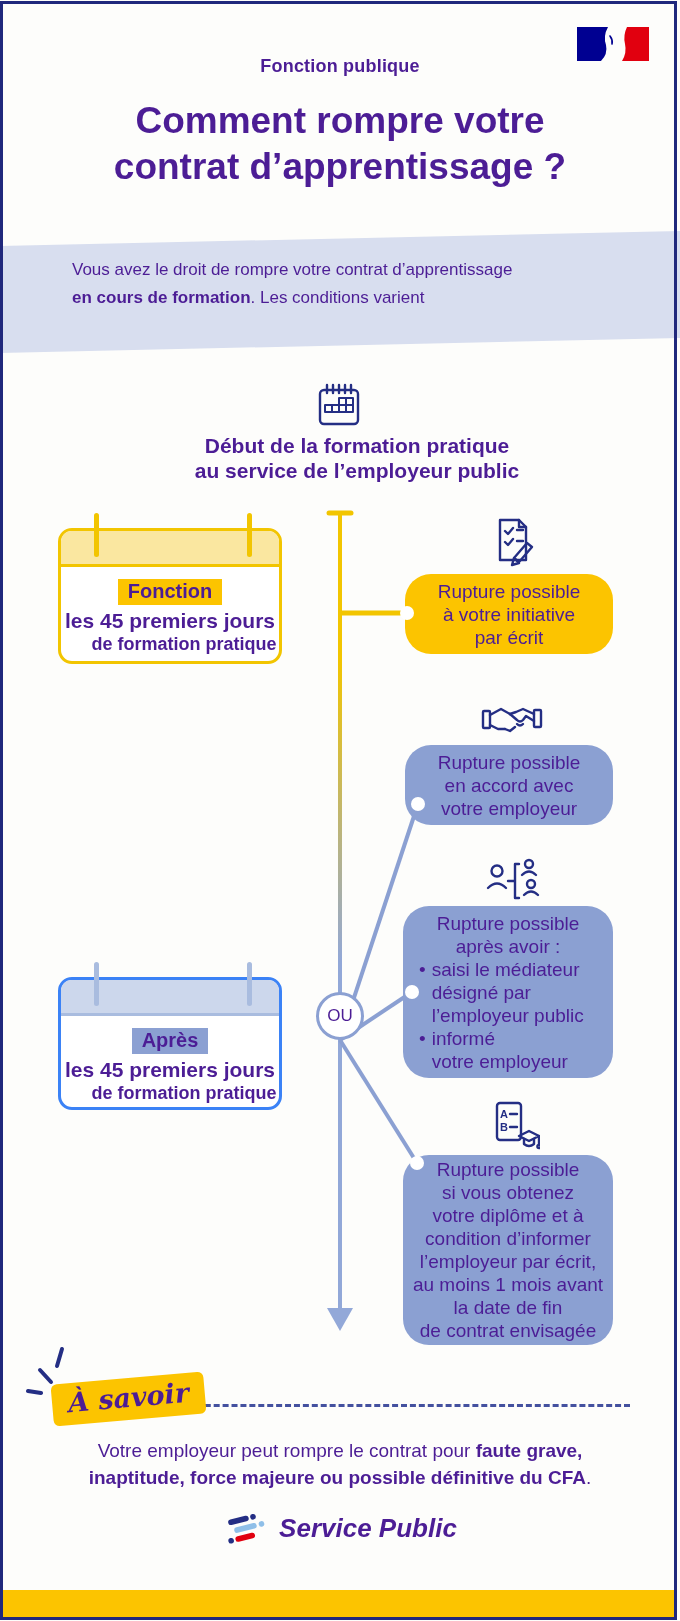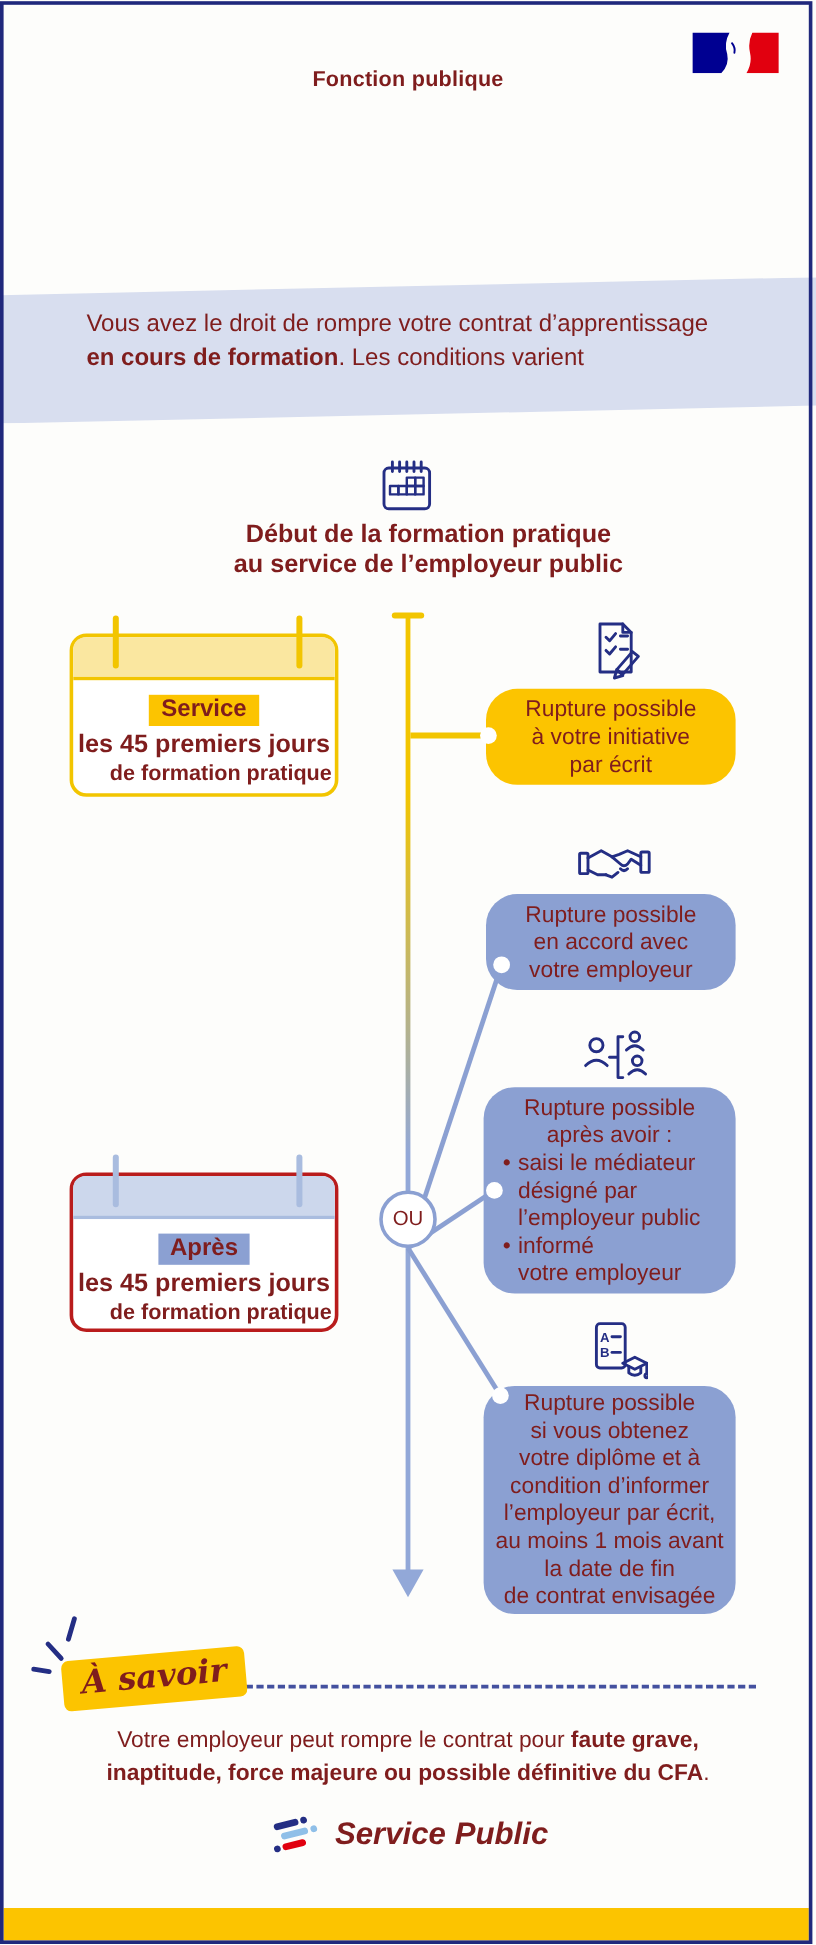--- a/index.html
+++ b/index.html
@@ -1,33 +1,33 @@
 <!DOCTYPE html>
 <html><head>
 <meta charset="utf-8">
 <style>
   html,body{margin:0;padding:0;background:#e8e8e8;}
   #page{position:relative;width:680px;height:1621px;background:#fdfdfb;overflow:hidden;
-        font-family:"Liberation Sans",sans-serif;color:#7f1d1d;margin:0 auto;}
+        font-family:"Liberation Sans",sans-serif;color:#4c1d95;margin:0 auto;}
   .abs{position:absolute;}
   .pre{white-space:pre-line;}
   .frame{position:absolute;left:0;top:1px;right:3px;bottom:1px;border:3px solid #20287c;z-index:30;pointer-events:none;}
   .eyebrow{top:56px;left:0;right:0;text-align:center;font-size:18px;font-weight:bold;letter-spacing:.2px;}
   .flag{left:577px;top:27px;width:72px;height:34px;}
   .title{top:98px;left:0;right:0;text-align:center;font-size:37px;font-weight:bold;line-height:46px;}
   .band{top:231px;left:0;width:680px;height:122px;background:#d8deef;
         clip-path:polygon(0 15px,100% 0,100% 107px,0 122px);}
-  .band-text{padding:25px 20px 0 72px;font-size:20px;line-height:28px;}
+  .band-text{padding:25px 20px 0 72px;font-size:17px;line-height:28px;}
   .band-text b{font-weight:bold;}
   .cal-icon{left:313px;top:382px;width:52px;height:46px;}
   .start-title{top:433px;left:0;right:0;text-align:center;font-size:21px;font-weight:bold;line-height:25px;margin-left:34px;}
   svg.lines-overlay{position:absolute;left:0;top:0;width:680px;height:1621px;z-index:1;}
   .card{left:58px;width:224px;background:#fff;border-radius:14px;z-index:2;text-align:center;box-sizing:border-box;}
   .card-yellow{top:528px;height:136px;border:3px solid #f2c500;}
-  .card-blue{top:977px;height:133px;border:3px solid #b91c1c;}
+  .card-blue{top:977px;height:133px;border:3px solid #3b82f6;}
   .card-header{height:33px;border-radius:10px 10px 0 0;}
   .card-yellow .card-header{background:#fae7a0;border-bottom:3px solid #f2c500;}
   .card-blue .card-header{background:#ccd7ec;border-bottom:3px solid #a9bcdf;}
   .ring{position:absolute;top:-18px;width:5px;height:44px;border-radius:3px;}
   .card-yellow .ring{background:#f2c500;}
   .card-blue .ring{background:#a9bcdf;}
   .ring.r1{left:33px;} .ring.r2{left:186px;}
   .card-body{padding-top:12px;}
   .hl{display:inline-block;padding:1px 10px 2px;font-size:20px;font-weight:bold;margin-bottom:4px;}
   .hl-yellow{background:#fcc400;}
@@ -84,20 +84,22 @@
     <path d="M340 1040 L412 992" stroke="#8ba0d2" stroke-width="4" fill="none"></path>
     <path d="M340 1040 L417 1163" stroke="#8ba0d2" stroke-width="4" fill="none"></path>
   </svg>
 
   <div class="abs eyebrow">Fonction publique</div>
   <svg class="abs flag" viewBox="0 0 72 34" aria-hidden="true">
     <path d="M0 0 H31 Q26 9 29 18 Q31 27 24 34 H0 Z" fill="#000091"></path>
     <path d="M50 0 H72 V34 H45 Q50 26 48 17 Q46 8 50 0 Z" fill="#e1000f"></path>
     <path d="M33 9 q3 4 2 8" stroke="#000091" stroke-width="1.6" fill="none" stroke-linecap="round"></path>
   </svg>
+  <div class="abs title pre">Comment rompre votre
+contrat d’apprentissage ?</div>
 
   <div class="abs band">
     <div class="band-text">
       <div>Vous avez le droit de rompre votre contrat d’apprentissage</div>
       <div><b>en cours de formation</b><span>. Les conditions varient</span></div>
     </div>
   </div>
 
   <svg class="abs cal-icon stroke-icon" viewBox="0 0 52 46" aria-hidden="true">
     <rect x="7" y="8" width="38" height="34" rx="4"></rect>
@@ -112,21 +114,21 @@
     </g>
   </svg>
   <div class="abs start-title pre">Début de la formation pratique
 au service de l’employeur public</div>
 
   <div class="abs card card-yellow">
     <div class="ring r1"></div>
     <div class="ring r2"></div>
     <div class="card-header"></div>
     <div class="card-body">
-      <span class="hl hl-yellow">Service</span>
+      <span class="hl hl-yellow">Fonction</span>
       <div class="card-l1">les 45 premiers jours</div>
       <div class="card-l2">de formation pratique</div>
     </div>
   </div>
 
   <div class="abs card card-blue">
     <div class="ring r1"></div>
     <div class="ring r2"></div>
     <div class="card-header"></div>
     <div class="card-body">

